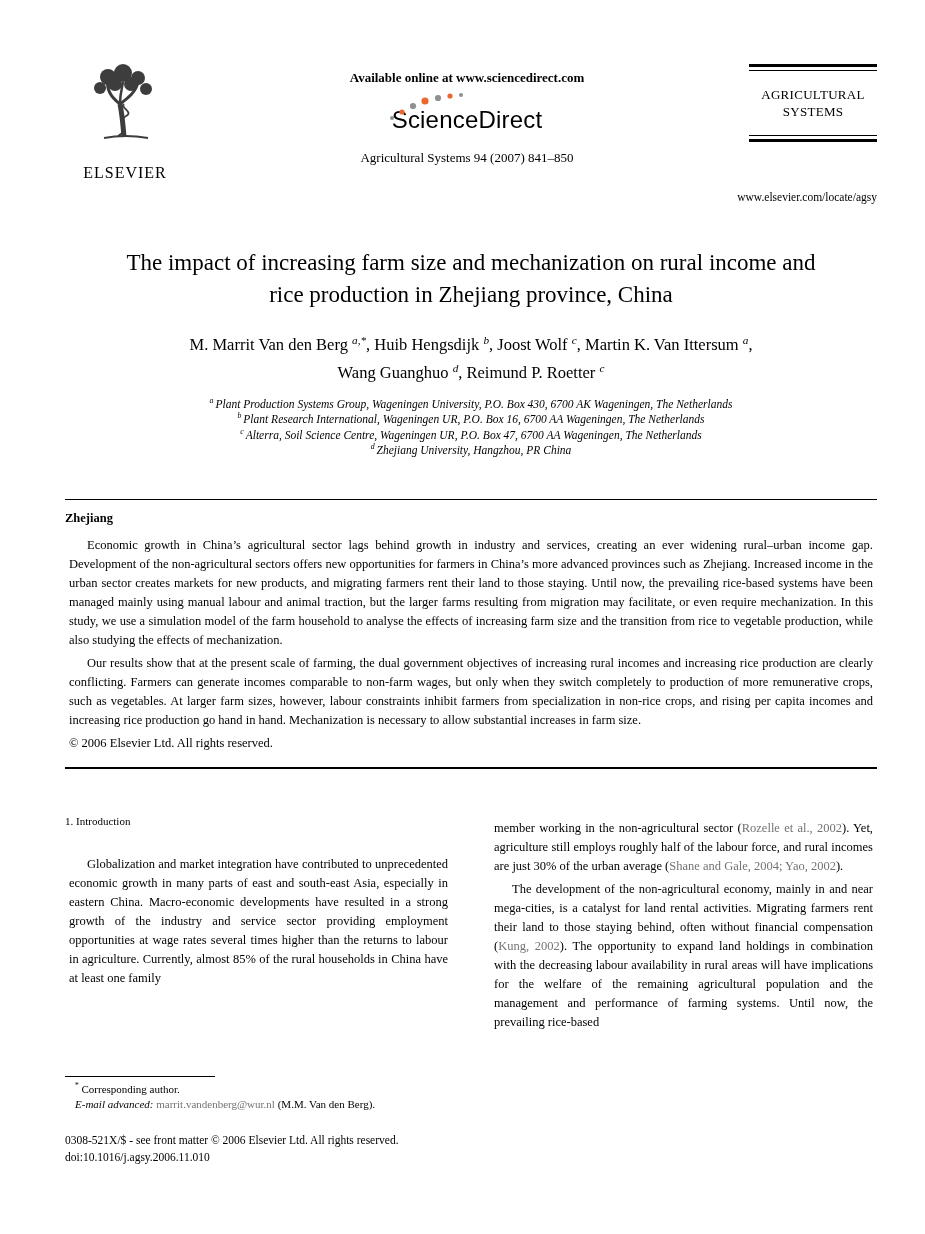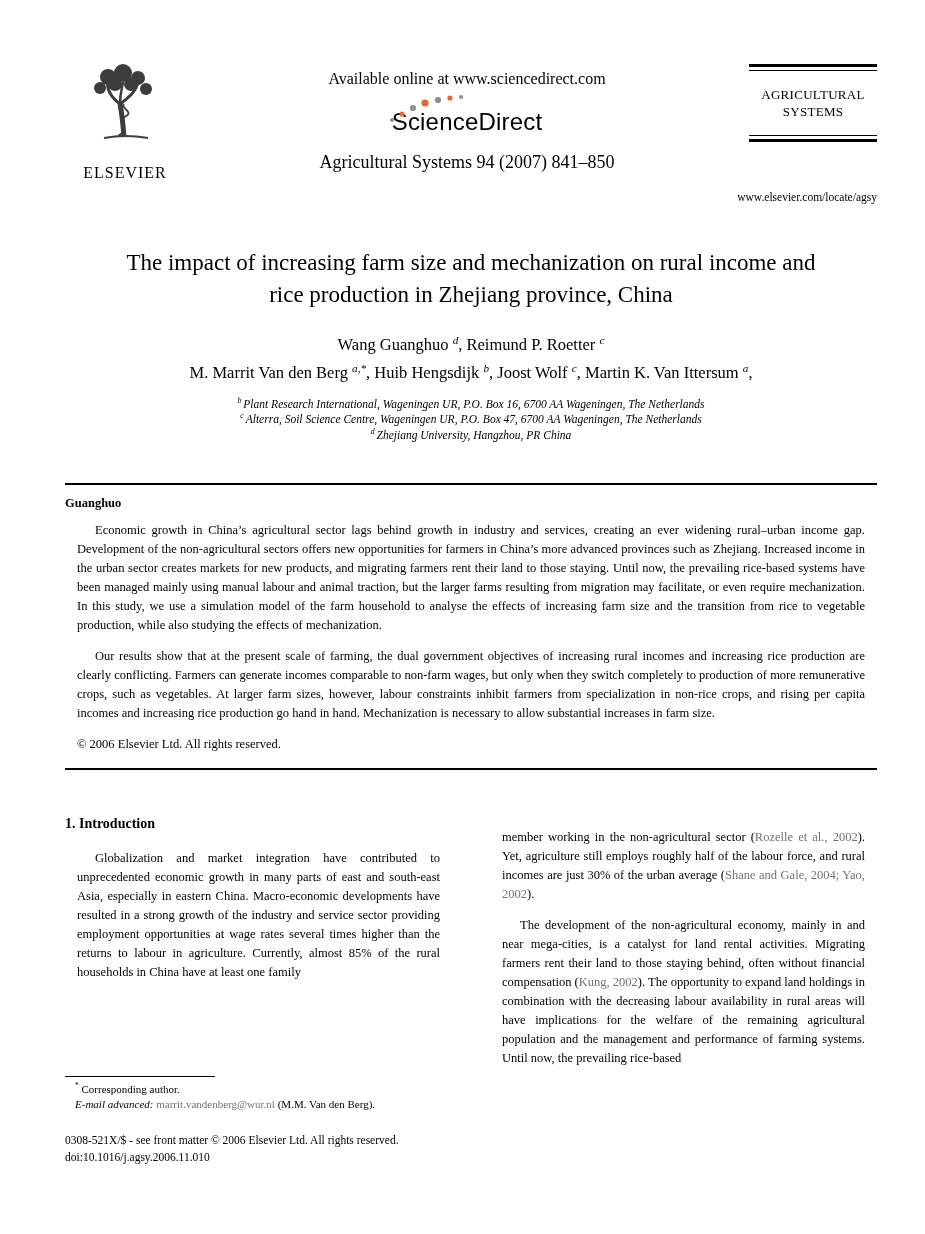--- a/index.html
+++ b/index.html
@@ -12,25 +12,25 @@
     font-family: "Liberation Serif", serif;
     overflow: hidden;
   }
   .content { position: absolute; left: 65px; top: 0; width: 812px; }
 
   
   .header { display: flex; justify-content: space-between; margin-top: 64px; }
   .header-left { width: 120px; text-align: center; }
   .elsevier-text { font-size: 16px; letter-spacing: 1px; margin-top: 18px; }
   .header-center { flex: 1; display: flex; flex-direction: column; align-items: center; padding-top: 6px; }
-  .available-online { font-size: 16px; }
+  .available-online { font-size: 13px; font-weight: bold; }
   .sd-logo { position: relative; margin-top: 14px; height: 34px; display: flex; align-items: flex-end; }
   .sd-dots { position: absolute; left: -6px; top: -12px; }
   .sd-text { font-family: "Liberation Sans", sans-serif; font-weight: normal; font-size: 24px; letter-spacing: 0.2px; }
-  .journal-ref { font-size: 18px; margin-top: 16px; text-align: right; }
+  .journal-ref { font-size: 13px; margin-top: 16px; text-align: right; }
   .header-right { width: 128px; text-align: center; }
   .rule-thick { height: 3px; background: #000; }
   .rule-thin { height: 1.2px; background: #000; margin-top: 3px; }
   .rule-thin-b { height: 1.2px; background: #000; }
   .rule-thick-b { height: 3px; background: #000; margin-top: 3px; }
   .journal-name { font-size: 13px; line-height: 1.3; margin: 16px 0 14px 0; letter-spacing: 0.3px; }
   .locate-url { text-align: right; font-size: 11.5px; margin-top: 9px; }
 
   
   .title { font-size: 23px; font-weight: normal; text-align: center; line-height: 1.4; max-width: 690px; margin: 44px auto 12px auto; }
@@ -39,29 +39,29 @@
   sup { font-size: 68%; line-height: 0; }
   .it { font-style: italic; }
   .link { color: #737373; cursor: pointer; }
 
   
   .hr1 { height: 1.6px; background: #000; margin-top: 40px; }
   .hr2 { height: 1.6px; background: #000; margin-top: 14px; }
 
   
   .abstract-heading { font-weight: bold; font-size: 12.5px; margin-top: 11px; }
-  .para { font-size: 12.5px; line-height: 1.52; text-align: justify; margin: 12px; }
+  .para { font-size: 12.5px; line-height: 1.52; text-align: justify; margin: 4px; }
   .para.first { margin-top: 10px; }
   .indent { text-indent: 18px; }
   .keywords { font-size: 12px; margin-top: 17px; }
 
   
   .columns { display: flex; gap: 38px; margin-top: 46px; }
   .col { width: 387px; }
-  .section-heading { font-weight: bold; font-size: 14px; margin-bottom: 17px; }
+  .section-heading { font-weight: normal; font-size: 11px; margin-bottom: 28px; }
 
   
   .footnote { position: absolute; left: 65px; top: 1076px; width: 395px; font-size: 11px; line-height: 1.4; }
   .footnote-rule { width: 150px; height: 1px; background: #000; margin-bottom: 5px; }
   .fn-line { text-indent: 10px; }
   .footer { position: absolute; left: 65px; top: 1132px; font-size: 11.5px; line-height: 1.5; }
 </style>
 </head>
 <body>
 
@@ -119,34 +119,35 @@
         <div class="rule-thin-b"></div>
         <div class="rule-thick-b"></div>
       </div>
     </div>
 
     <div class="locate-url">www.elsevier.com/locate/agsy</div>
 
     <h1 class="title">The impact of increasing farm size and mechanization on rural income and rice production in Zhejiang province, China</h1>
 
     <div class="authors">
+      <div><span>M. Marrit Van den Berg </span><sup class="it">a,*</sup><span>, Huib Hengsdijk </span><sup class="it">b</sup><span>, Joost Wolf </span><sup class="it">c</sup><span>, Martin K. Van Ittersum </span><sup class="it">a</sup><span>,</span></div>
       <div><span>Wang Guanghuo </span><sup class="it">d</sup><span>, Reimund P. Roetter </span><sup class="it">c</sup></div>
-      <div><span>M. Marrit Van den Berg </span><sup class="it">a,*</sup><span>, Huib Hengsdijk </span><sup class="it">b</sup><span>, Joost Wolf </span><sup class="it">c</sup><span>, Martin K. Van Ittersum </span><sup class="it">a</sup><span>,</span></div>
     </div>
 
     <div class="affiliations">
+      <div><sup>a </sup><span>Plant Production Systems Group, Wageningen University, P.O. Box 430, 6700 AK Wageningen, The Netherlands</span></div>
       <div><sup>b </sup><span>Plant Research International, Wageningen UR, P.O. Box 16, 6700 AA Wageningen, The Netherlands</span></div>
       <div><sup>c </sup><span>Alterra, Soil Science Centre, Wageningen UR, P.O. Box 47, 6700 AA Wageningen, The Netherlands</span></div>
       <div><sup>d </sup><span>Zhejiang University, Hangzhou, PR China</span></div>
     </div>
 
     <div class="hr1"></div>
 
     <div class="abstract">
-      <div class="abstract-heading">Guanghuo</div>
+      <div class="abstract-heading">Zhejiang</div>
       <p class="para first indent">Economic growth in China’s agricultural sector lags behind growth in industry and services, creating an ever widening rural–urban income gap. Development of the non-agricultural sectors offers new opportunities for farmers in China’s more advanced provinces such as Zhejiang. Increased income in the urban sector creates markets for new products, and migrating farmers rent their land to those staying. Until now, the prevailing rice-based systems have been managed mainly using manual labour and animal traction, but the larger farms resulting from migration may facilitate, or even require mechanization. In this study, we use a simulation model of the farm household to analyse the effects of increasing farm size and the transition from rice to vegetable production, while also studying the effects of mechanization.</p>
       <p class="para indent">Our results show that at the present scale of farming, the dual government objectives of increasing rural incomes and increasing rice production are clearly conflicting. Farmers can generate incomes comparable to non-farm wages, but only when they switch completely to production of more remunerative crops, such as vegetables. At larger farm sizes, however, labour constraints inhibit farmers from specialization in non-rice crops, and rising per capita incomes and increasing rice production go hand in hand. Mechanization is necessary to allow substantial increases in farm size.</p>
       <p class="para">© 2006 Elsevier Ltd. All rights reserved.</p>
     </div>
 
     <div class="hr2"></div>
 
     <div class="columns">
       <div class="col">
         <div class="section-heading">1. Introduction</div>

